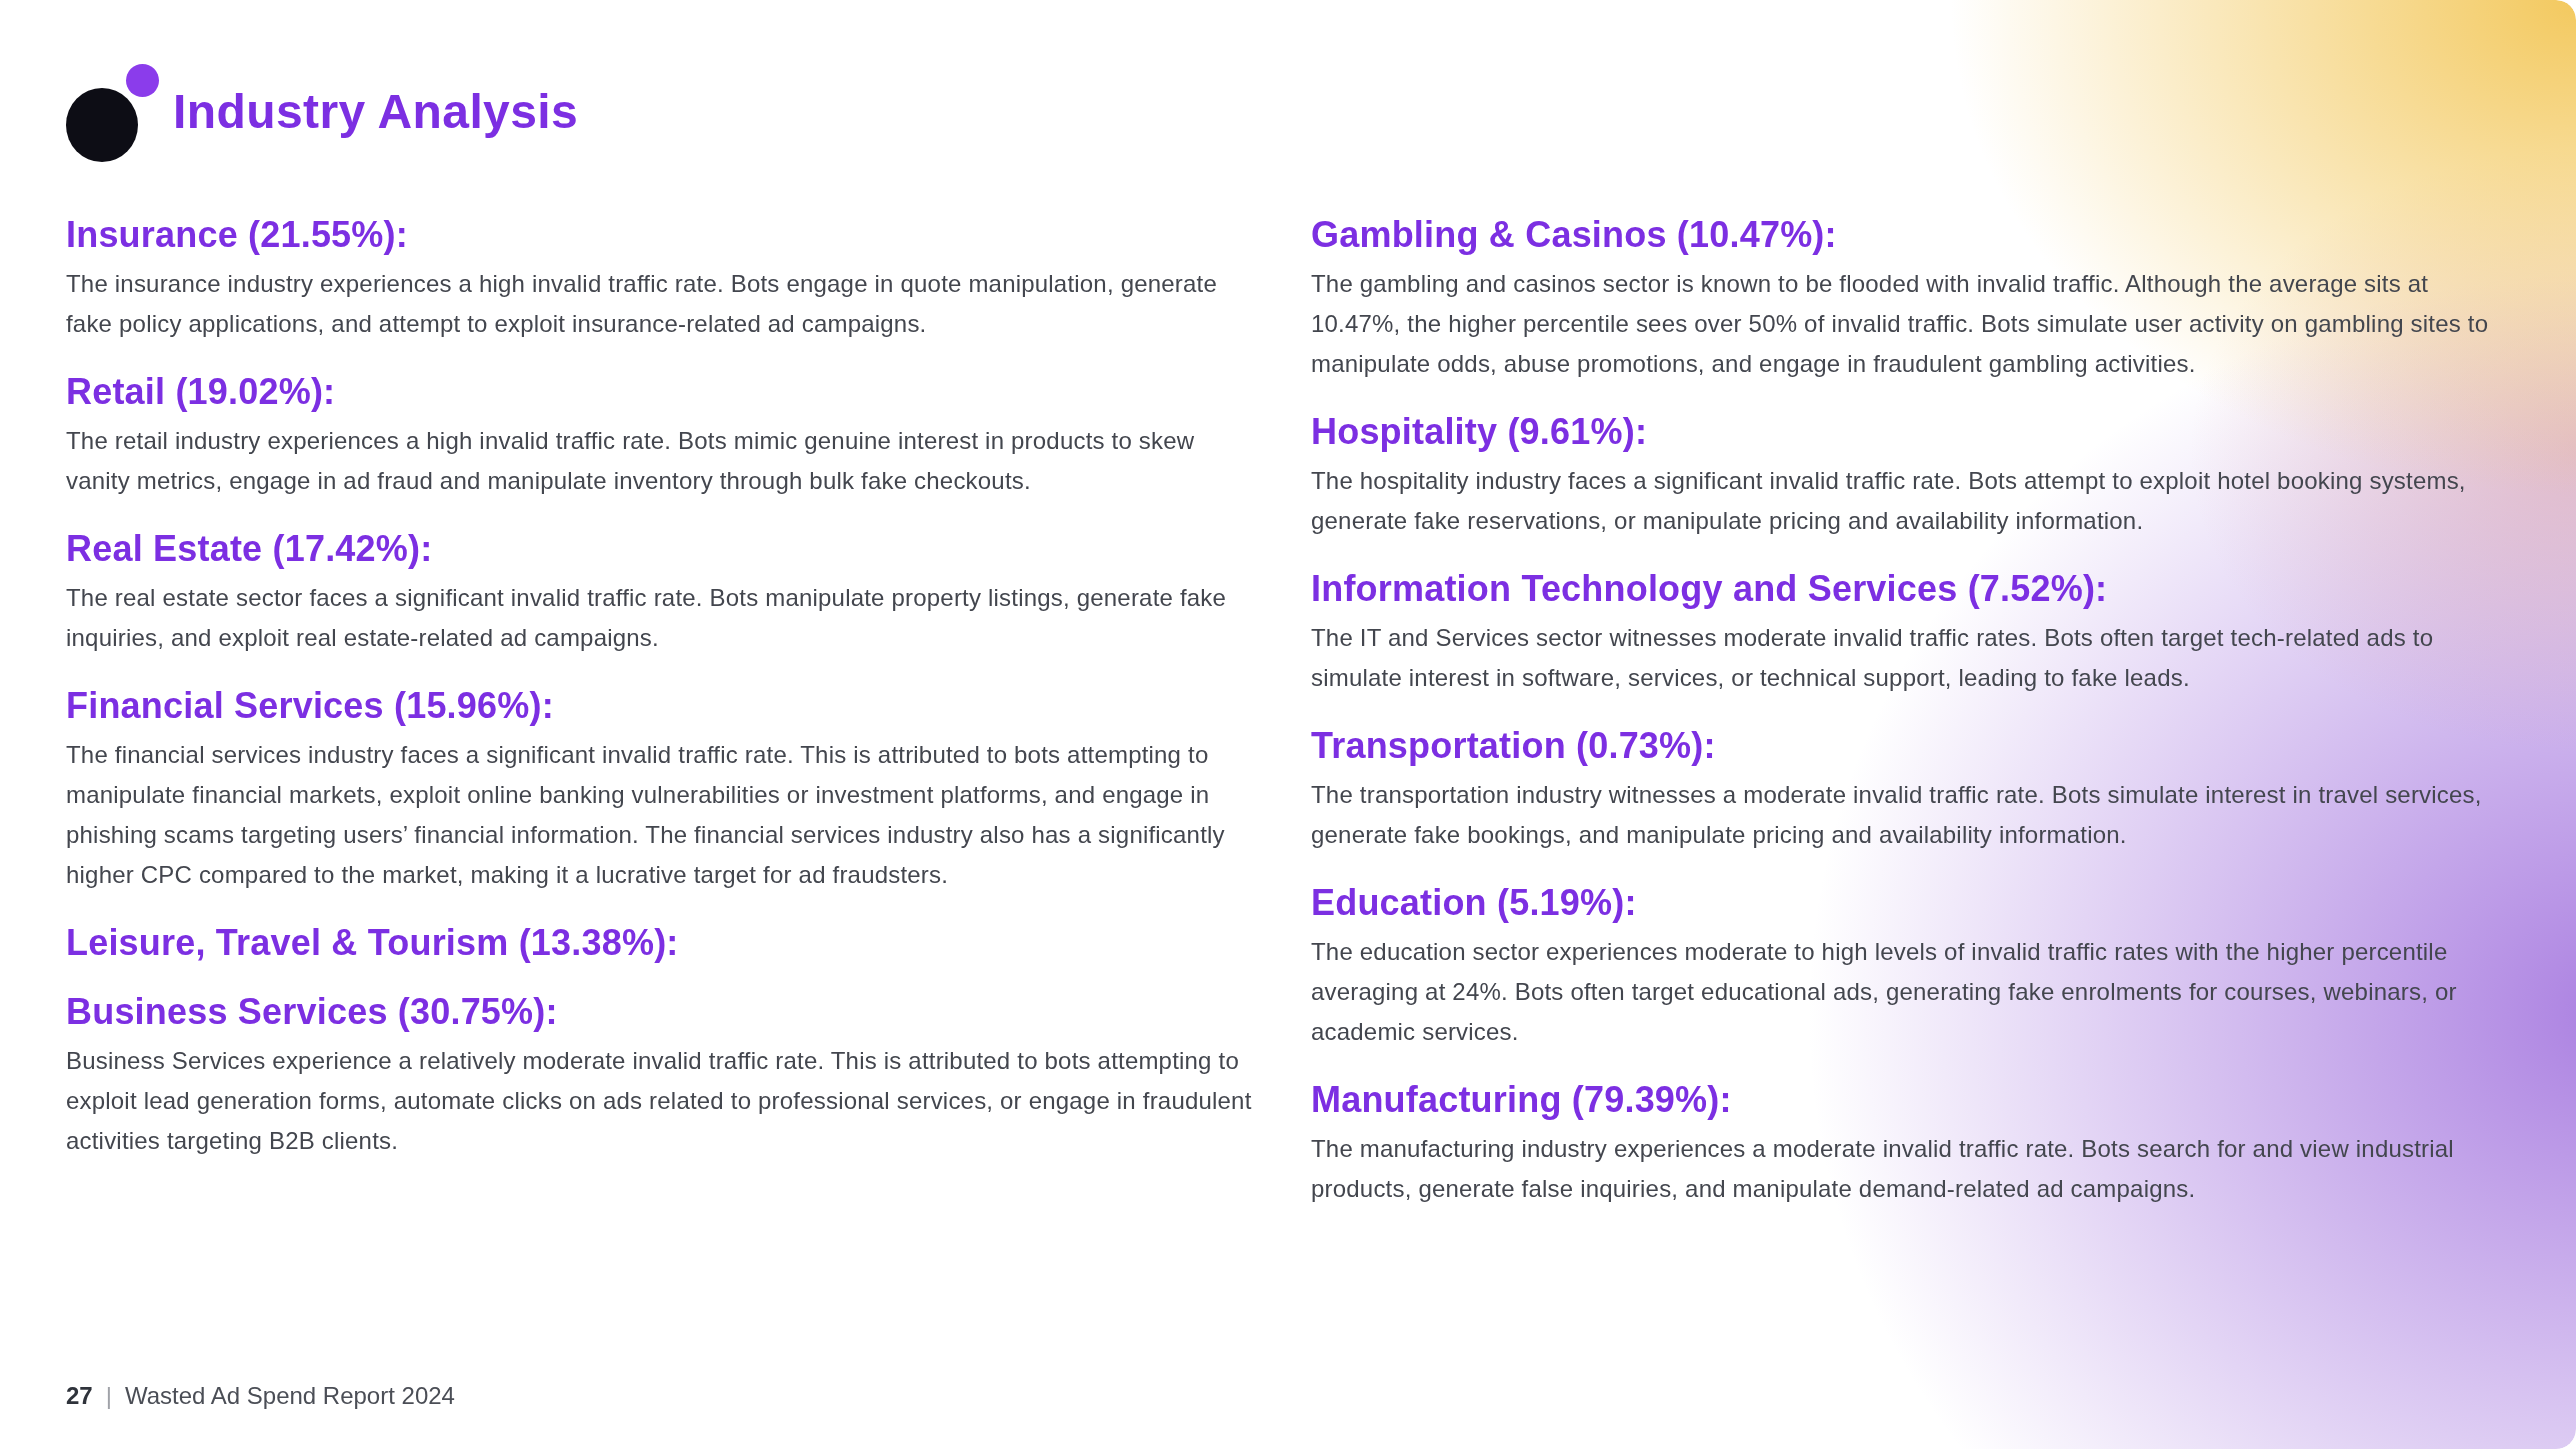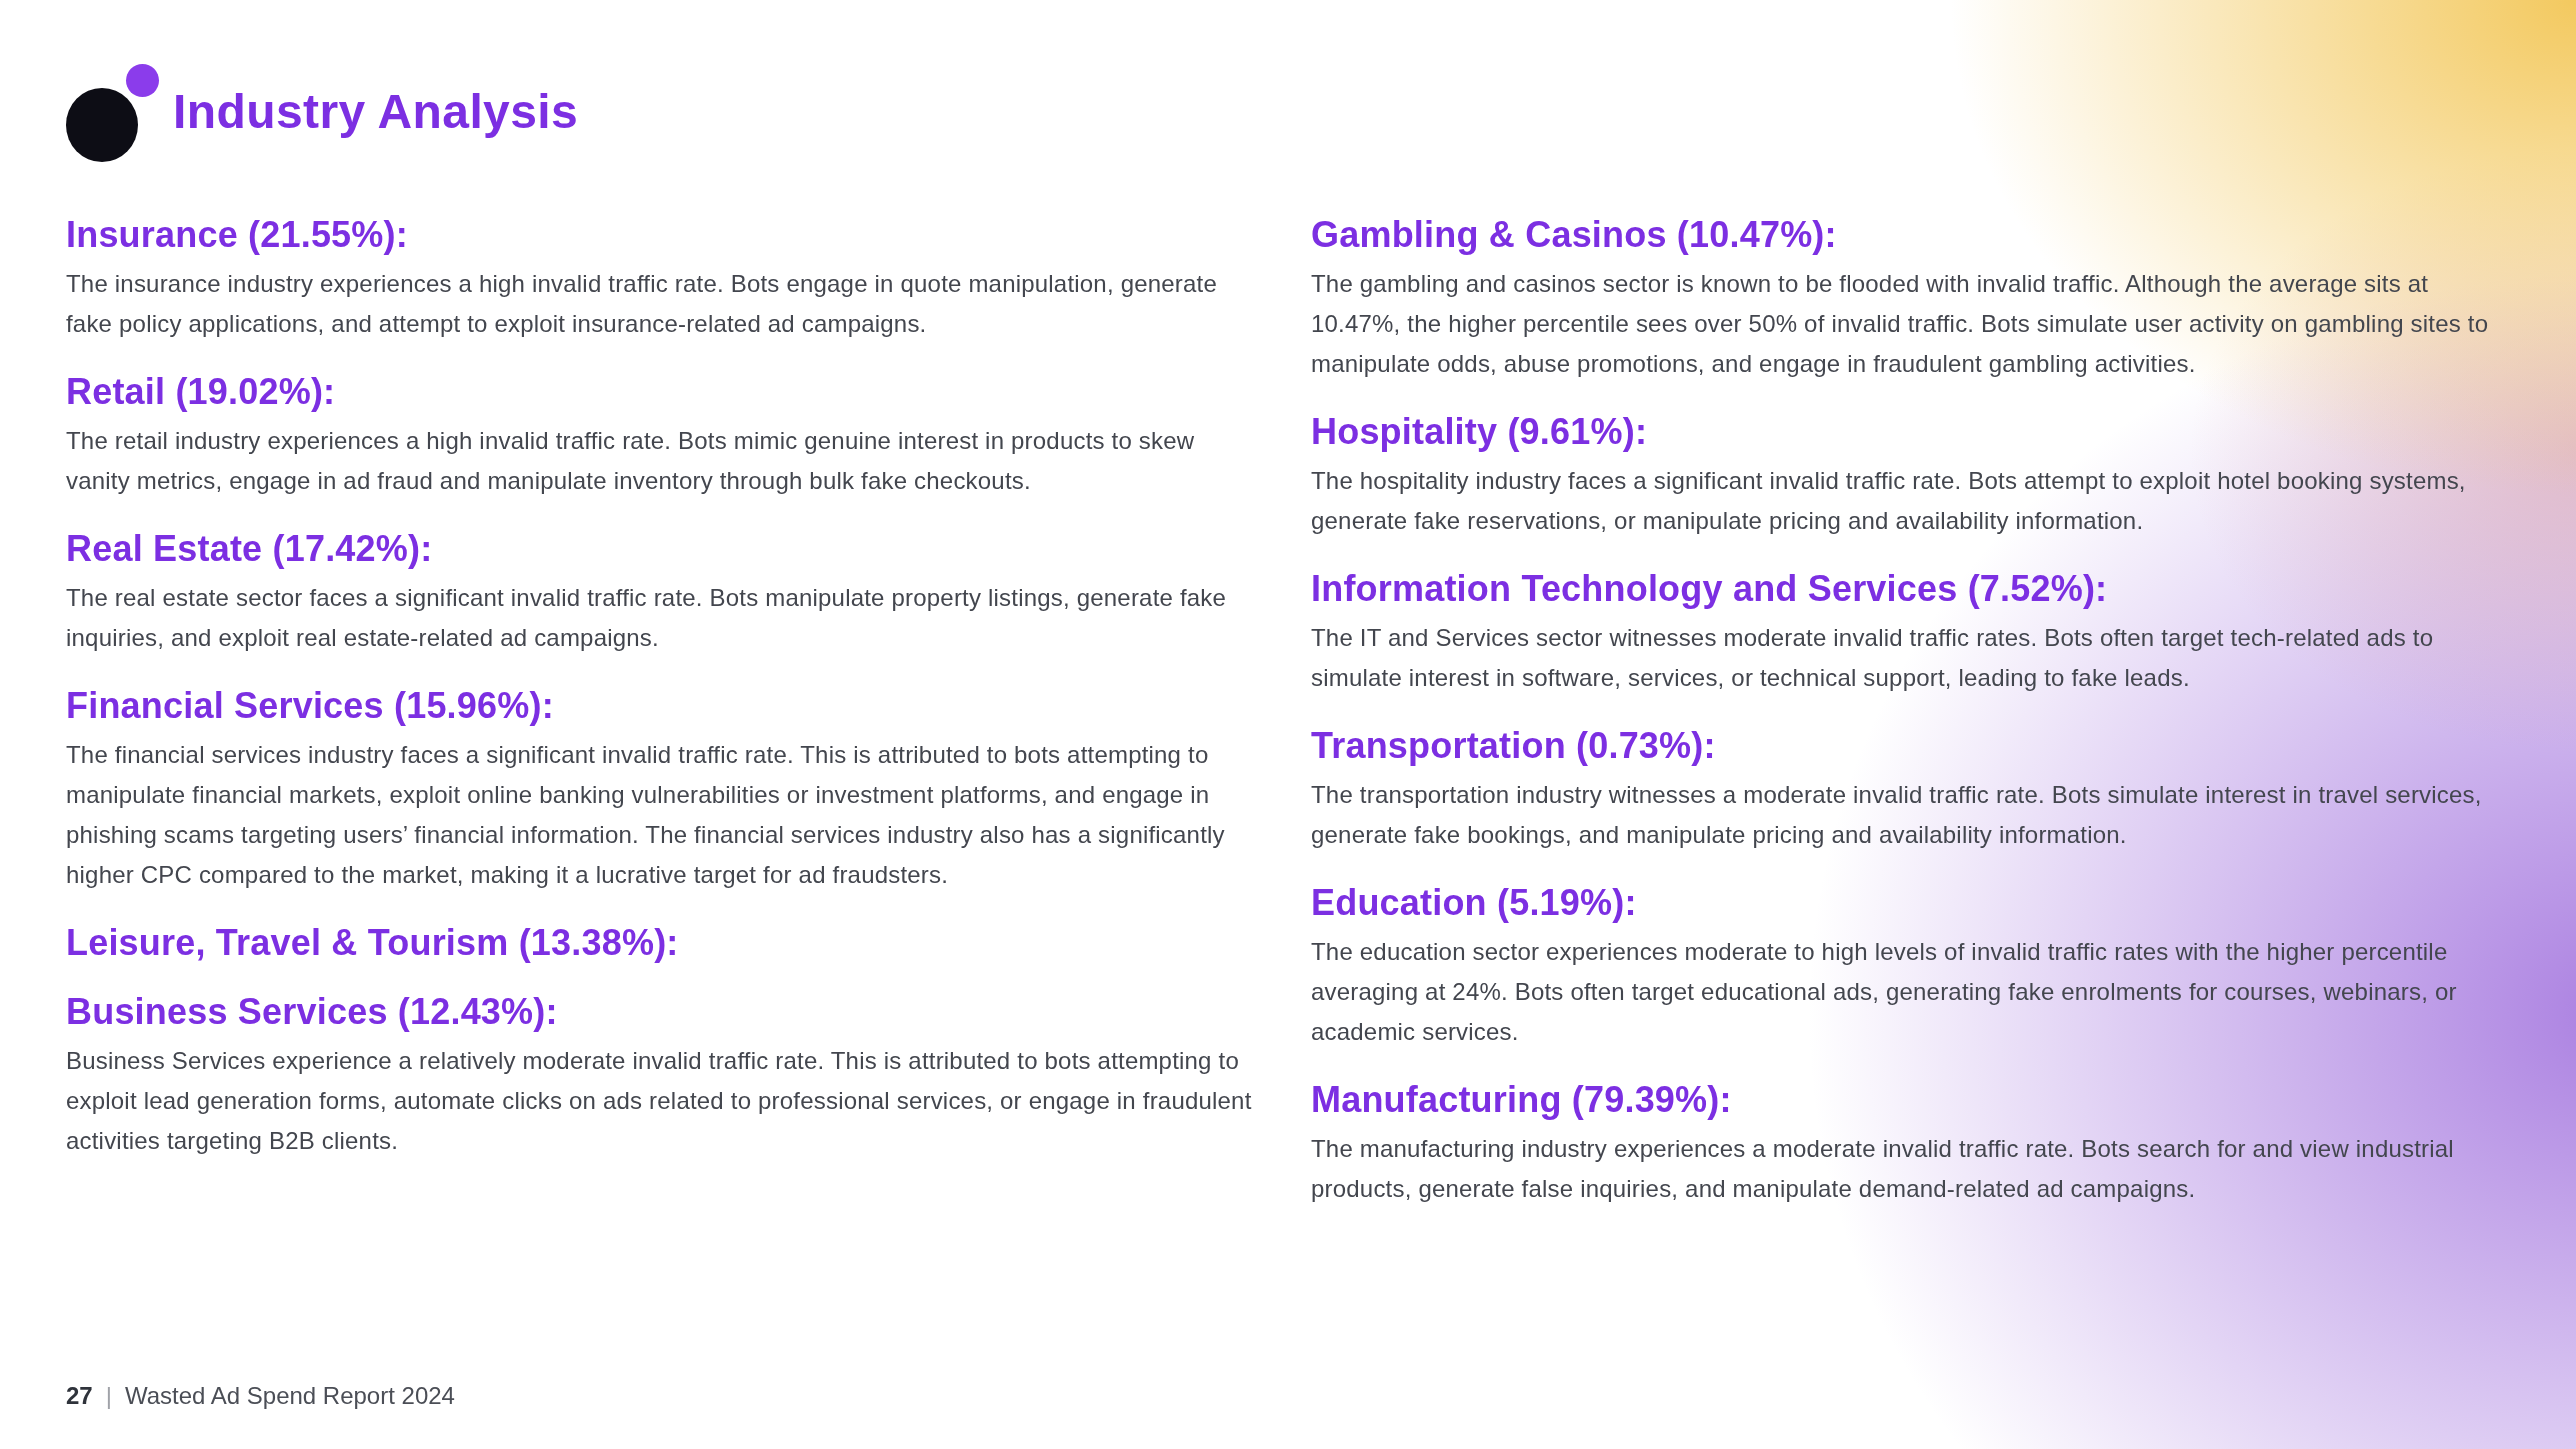--- a/index.html
+++ b/index.html
@@ -1,15 +1,15 @@
 <!DOCTYPE html>
 <html style="font-size:13px"><head>
 <meta charset="utf-8">
 <style>
-  * { margin: 0; padding: 0; box-sizing: border-box; }
+  * { margin: 0; padding: 0; box-sizing: border-box; border-radius: 20px; }
   html, body { width: 2576px; height: 1449px; }
   body { font-family: "Liberation Sans", sans-serif; }
 
   .page {
     position: relative;
     width: 2576px;
     height: 1449px;
     overflow: hidden;
     background:
       radial-gradient(845px 668px at 2576px 0px,   rgba(243,201,95,1) 0%,  rgba(243,201,95,0) 74%),
@@ -94,21 +94,21 @@
         <p class="section-body">The real estate sector faces a significant invalid traffic rate. Bots manipulate property listings, generate fake inquiries, and exploit real estate-related ad campaigns.</p>
       </div>
       <div class="section">
         <h2 class="section-heading">Financial Services (15.96%):</h2>
         <p class="section-body">The financial services industry faces a significant invalid traffic rate. This is attributed to bots attempting to manipulate financial markets, exploit online banking vulnerabilities or investment platforms, and engage in phishing scams targeting users’ financial information. The financial services industry also has a significantly higher CPC compared to the market, making it a lucrative target for ad fraudsters.</p>
       </div>
       <div class="section">
         <h2 class="section-heading">Leisure, Travel &amp; Tourism (13.38%):</h2>
       </div>
       <div class="section">
-        <h2 class="section-heading">Business Services (12.43%):</h2>
+        <h2 class="section-heading">Business Services (30.75%):</h2>
         <p class="section-body">Business Services experience a relatively moderate invalid traffic rate. This is attributed to bots attempting to exploit lead generation forms, automate clicks on ads related to professional services, or engage in fraudulent activities targeting B2B clients.</p>
       </div>
     </div>
 
     <div class="col-right">
       <div class="section">
         <h2 class="section-heading">Gambling &amp; Casinos (10.47%):</h2>
         <p class="section-body">The gambling and casinos sector is known to be flooded with invalid traffic. Although the average sits at 10.47%, the higher percentile sees over 50% of invalid traffic. Bots simulate user activity on gambling sites to manipulate odds, abuse promotions, and engage in fraudulent gambling activities.</p>
       </div>
       <div class="section">

